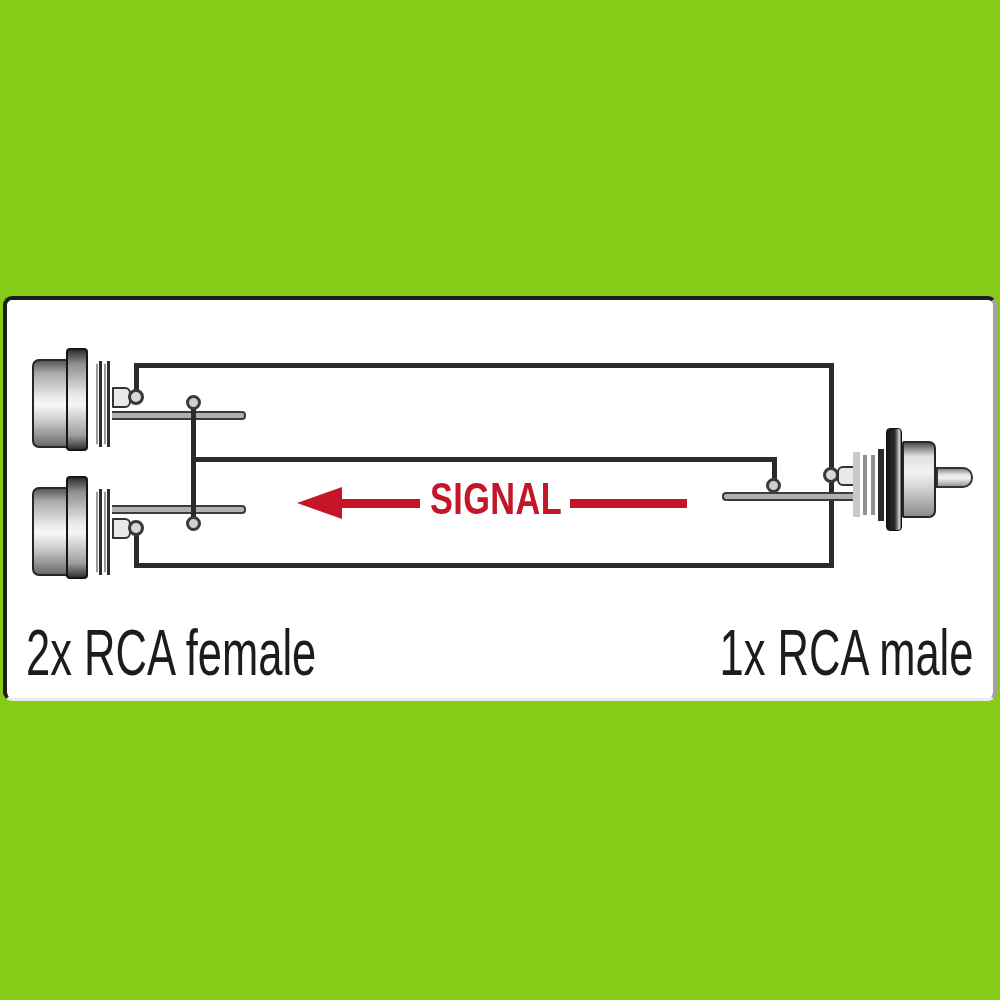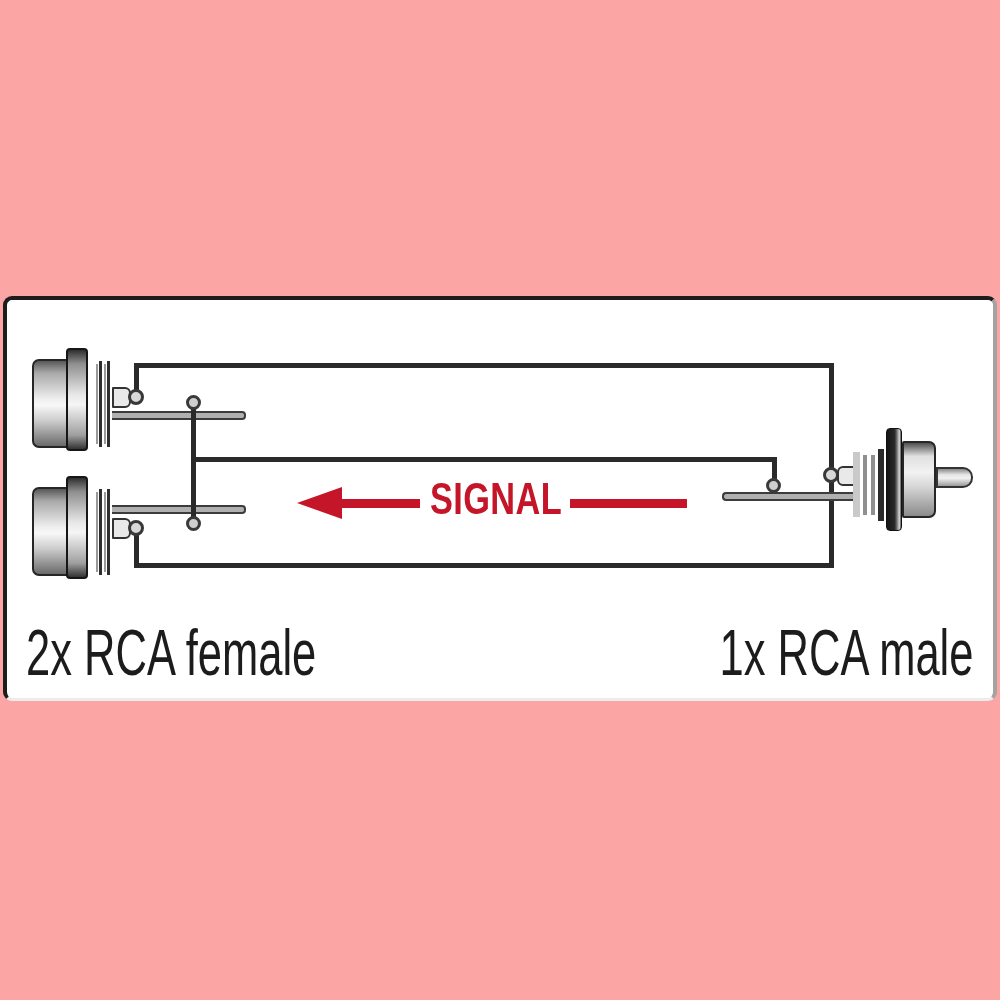--- a/index.html
+++ b/index.html
@@ -1,17 +1,17 @@
 <!DOCTYPE html>
 <html style="--signal-red: #c41628; --wire-black: #2a2a2a; --caption-text: #1c1c1c;"><head>
 <meta charset="utf-8">
 <style>
   html,body { margin:0; padding:0; background:#ffffff; }
   .stage {
-    position:relative; width:1000px; height:1000px; background:#fca5a5;
+    position:relative; width:1000px; height:1000px; background:#84cc16;
     font-family:"Liberation Sans", sans-serif; overflow:hidden;
   }
   .abs { position:absolute; }
   
   .frame {
     position:absolute; left:3px; top:296px; width:994px; height:405px;
     box-sizing:border-box; background:#ffffff; border-radius:9px;
     border-top:4px solid #1d1d1d; border-left:4px solid #1d1d1d;
     border-right:4px solid #a3a3a3; border-bottom:3px solid #ececec;
   }

